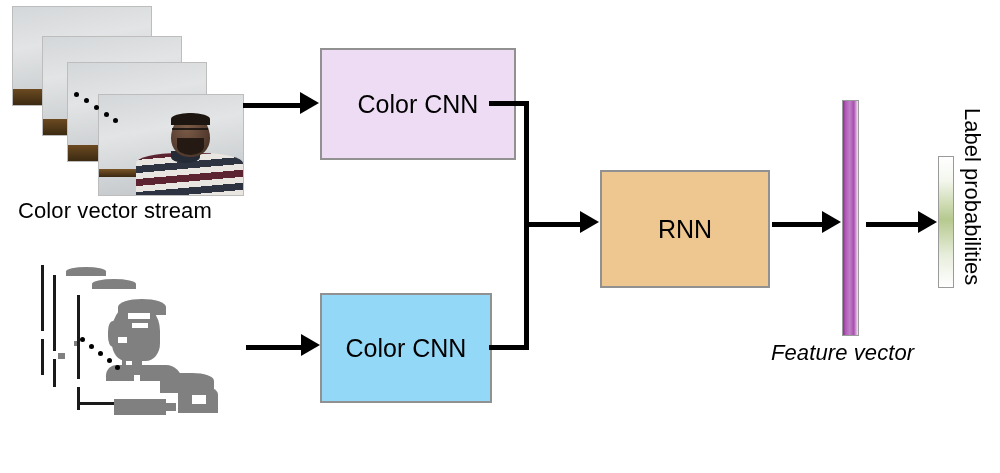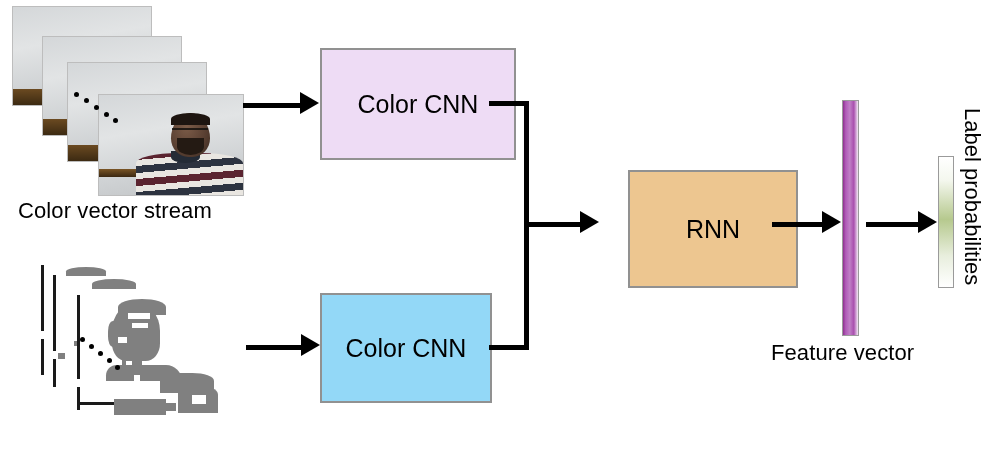--- a/index.html
+++ b/index.html
@@ -114,21 +114,21 @@
     border: 2px solid #919191;
     box-sizing: border-box;
     display: flex;
     align-items: center;
     justify-content: center;
     font-size: 25px;
     color: #000;
   }
   .box-color  { background: #eedcf5; }
   .box-depth  { background: #93d8f7; }
-  .box-rnn    { background: #edc690; margin-left: 28px; }
+  .box-rnn    { background: #edc690; }
 
   
   .hline { position: absolute; height: 5px; background: #000; }
   .vline { position: absolute; width: 5px; background: #000; }
   .ahead {
     position: absolute;
     width: 0; height: 0;
     border-top: 11px solid transparent;
     border-bottom: 11px solid transparent;
     border-left: 19px solid #000;
@@ -288,21 +288,21 @@
   <div class="box box-rnn" style="left:600px; top:170px; width:170px; height:118px;">
     <span>RNN</span>
   </div>
 
   <div>
     <div class="hline" style="left:772px; top:222px; width:56px;"></div>
     <div class="ahead" style="left:822px; top:211px;"></div>
   </div>
 
   <div class="bar bar-feature" style="left:842px; top:100px; width:17px; height:236px;"></div>
-  <div class="caption" style="left:771px; top:340px;">Feature vector</div>
+  <div class="caption" style="left:771px; top:340px;font-style:italic;">Feature vector</div>
 
   <div>
     <div class="hline" style="left:866px; top:222px; width:58px;"></div>
     <div class="ahead" style="left:918px; top:211px;"></div>
   </div>
 
   <div class="bar bar-label" style="left:938px; top:156px; width:16px; height:132px;"></div>
   <div class="vcaption" style="left:985px; top:108px;">Label probabilities</div>
 
 </div>

